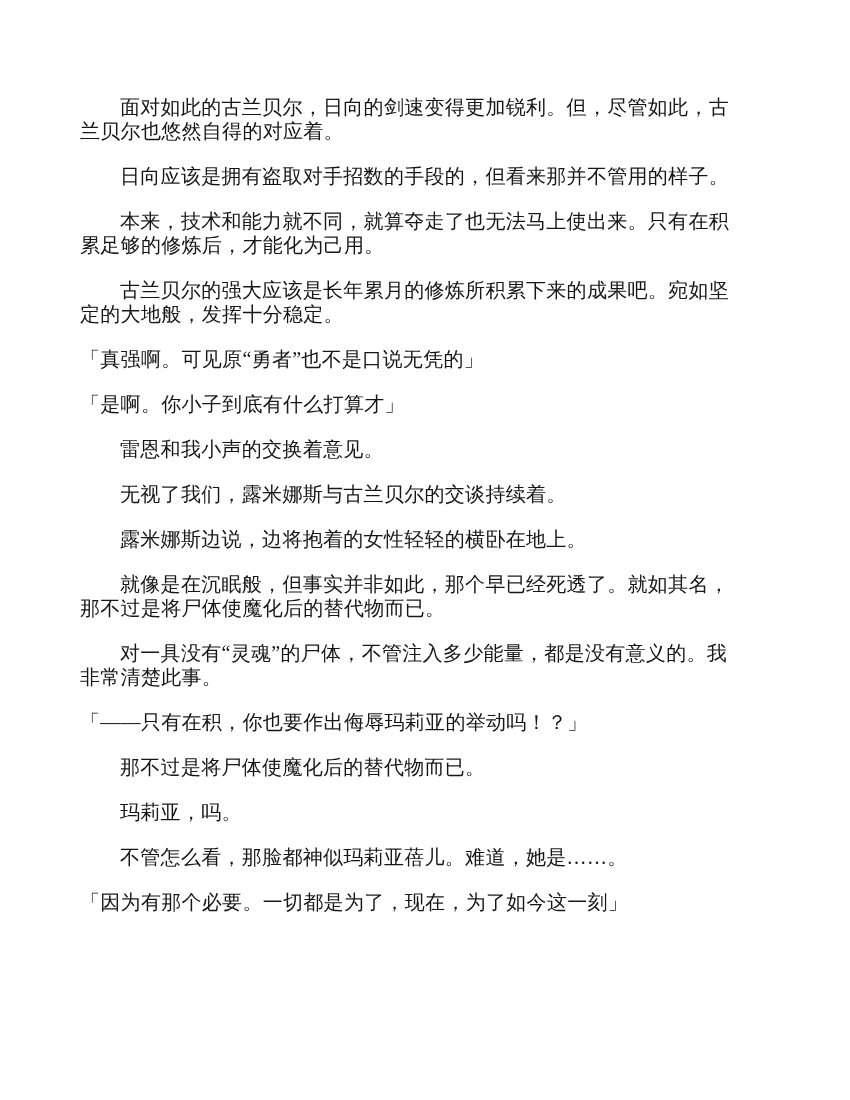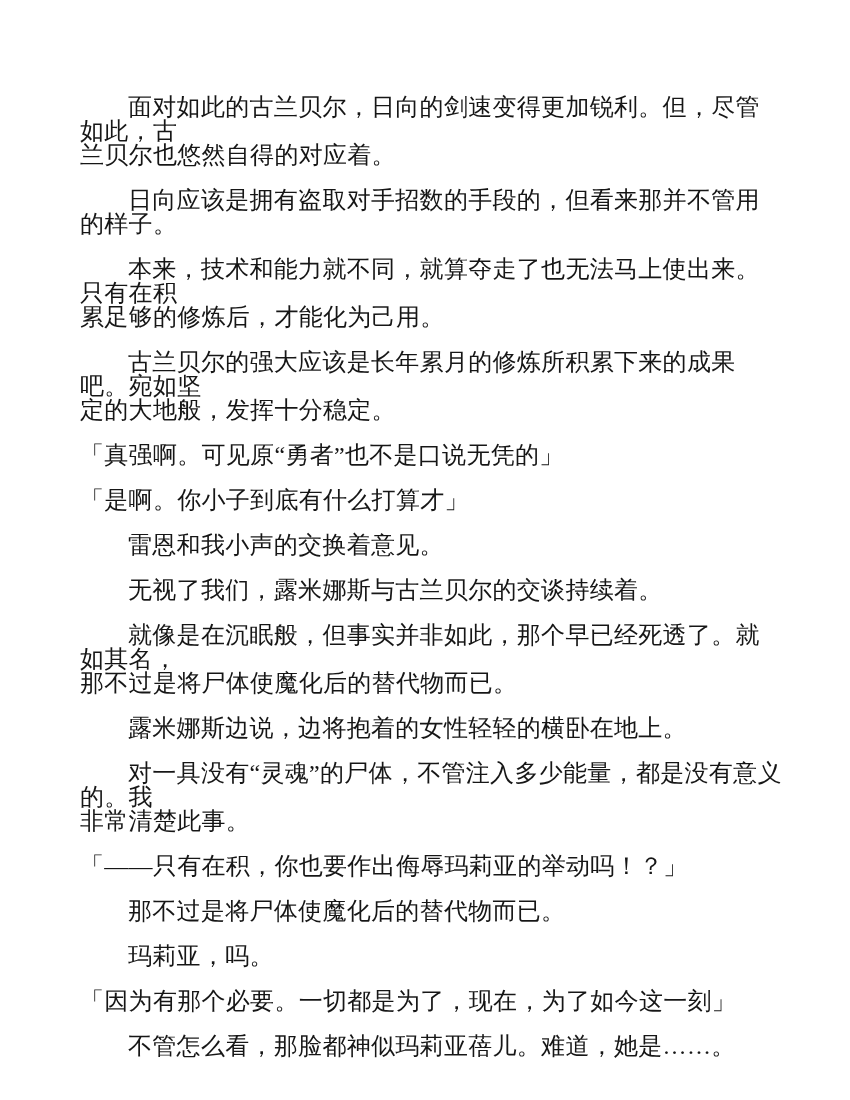--- a/index.html
+++ b/index.html
@@ -18,21 +18,21 @@
     width: 850px;
     height: 1100px;
     padding: 95px 48px 0 80px;
     background: #ffffff;
   }
   .text-block {
     width: 704px;
   }
   p.para {
     margin: 0 0 21px 0;
-    font-size: 24px;
+    font-size: 20px;
     line-height: 24px;
     color: #161616;
     white-space: pre-line;
     letter-spacing: 0.3px;
     font-family: Liberation Serif, serif;
   }
   p.narrative {
     text-indent: 2em;
   }
   p.dialogue {
@@ -48,24 +48,24 @@
 兰贝尔也悠然自得的对应着。</p>
     <p class="para narrative">日向应该是拥有盗取对手招数的手段的，但看来那并不管用的样子。</p>
     <p class="para narrative">本来，技术和能力就不同，就算夺走了也无法马上使出来。只有在积
 累足够的修炼后，才能化为己用。</p>
     <p class="para narrative">古兰贝尔的强大应该是长年累月的修炼所积累下来的成果吧。宛如坚
 定的大地般，发挥十分稳定。</p>
     <p class="para dialogue">「真强啊。可见原“勇者”也不是口说无凭的」</p>
     <p class="para dialogue">「是啊。你小子到底有什么打算才」</p>
     <p class="para narrative">雷恩和我小声的交换着意见。</p>
     <p class="para narrative">无视了我们，露米娜斯与古兰贝尔的交谈持续着。</p>
+    <p class="para narrative">露米娜斯边说，边将抱着的女性轻轻的横卧在地上。</p>
     <p class="para narrative">就像是在沉眠般，但事实并非如此，那个早已经死透了。就如其名，
 那不过是将尸体使魔化后的替代物而已。</p>
-    <p class="para narrative">露米娜斯边说，边将抱着的女性轻轻的横卧在地上。</p>
     <p class="para narrative">对一具没有“灵魂”的尸体，不管注入多少能量，都是没有意义的。我
 非常清楚此事。</p>
     <p class="para dialogue">「——只有在积，你也要作出侮辱玛莉亚的举动吗！？」</p>
     <p class="para narrative">那不过是将尸体使魔化后的替代物而已。</p>
     <p class="para narrative">玛莉亚，吗。</p>
+    <p class="para narrative">不管怎么看，那脸都神似玛莉亚蓓儿。难道，她是……。</p>
     <p class="para dialogue">「因为有那个必要。一切都是为了，现在，为了如今这一刻」</p>
-    <p class="para narrative">不管怎么看，那脸都神似玛莉亚蓓儿。难道，她是……。</p>
   </div>
 </div>
 
 </body></html>

